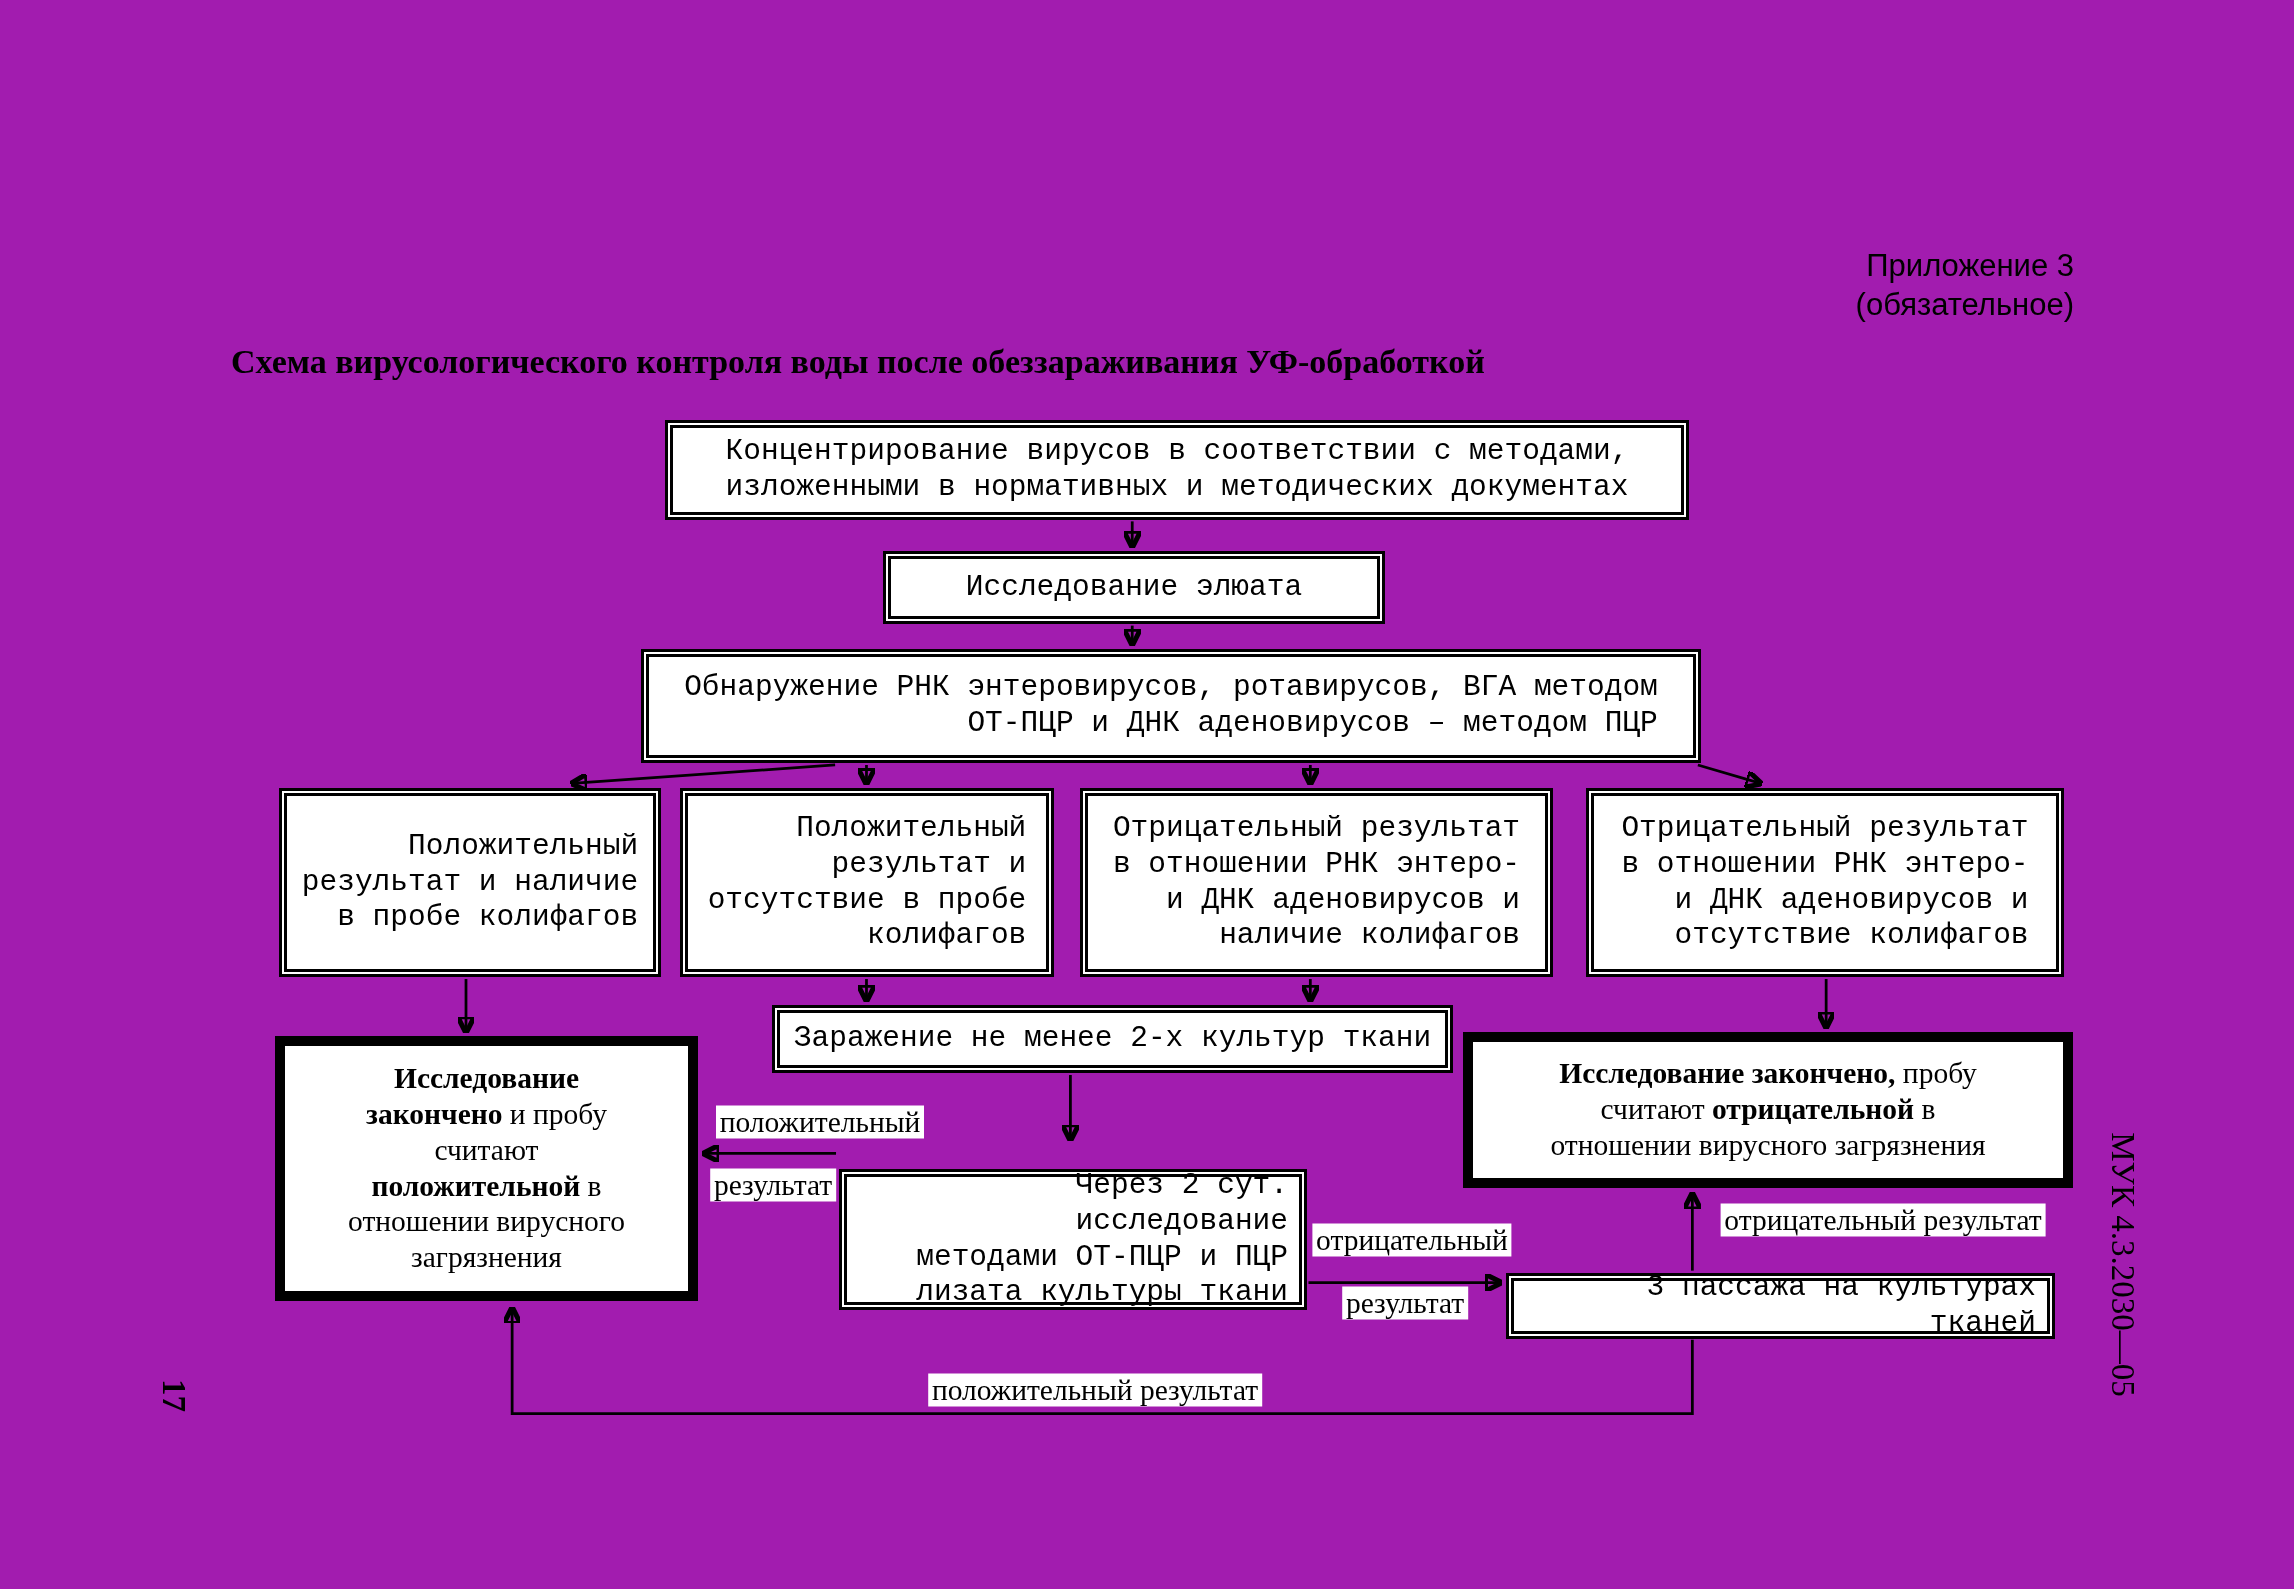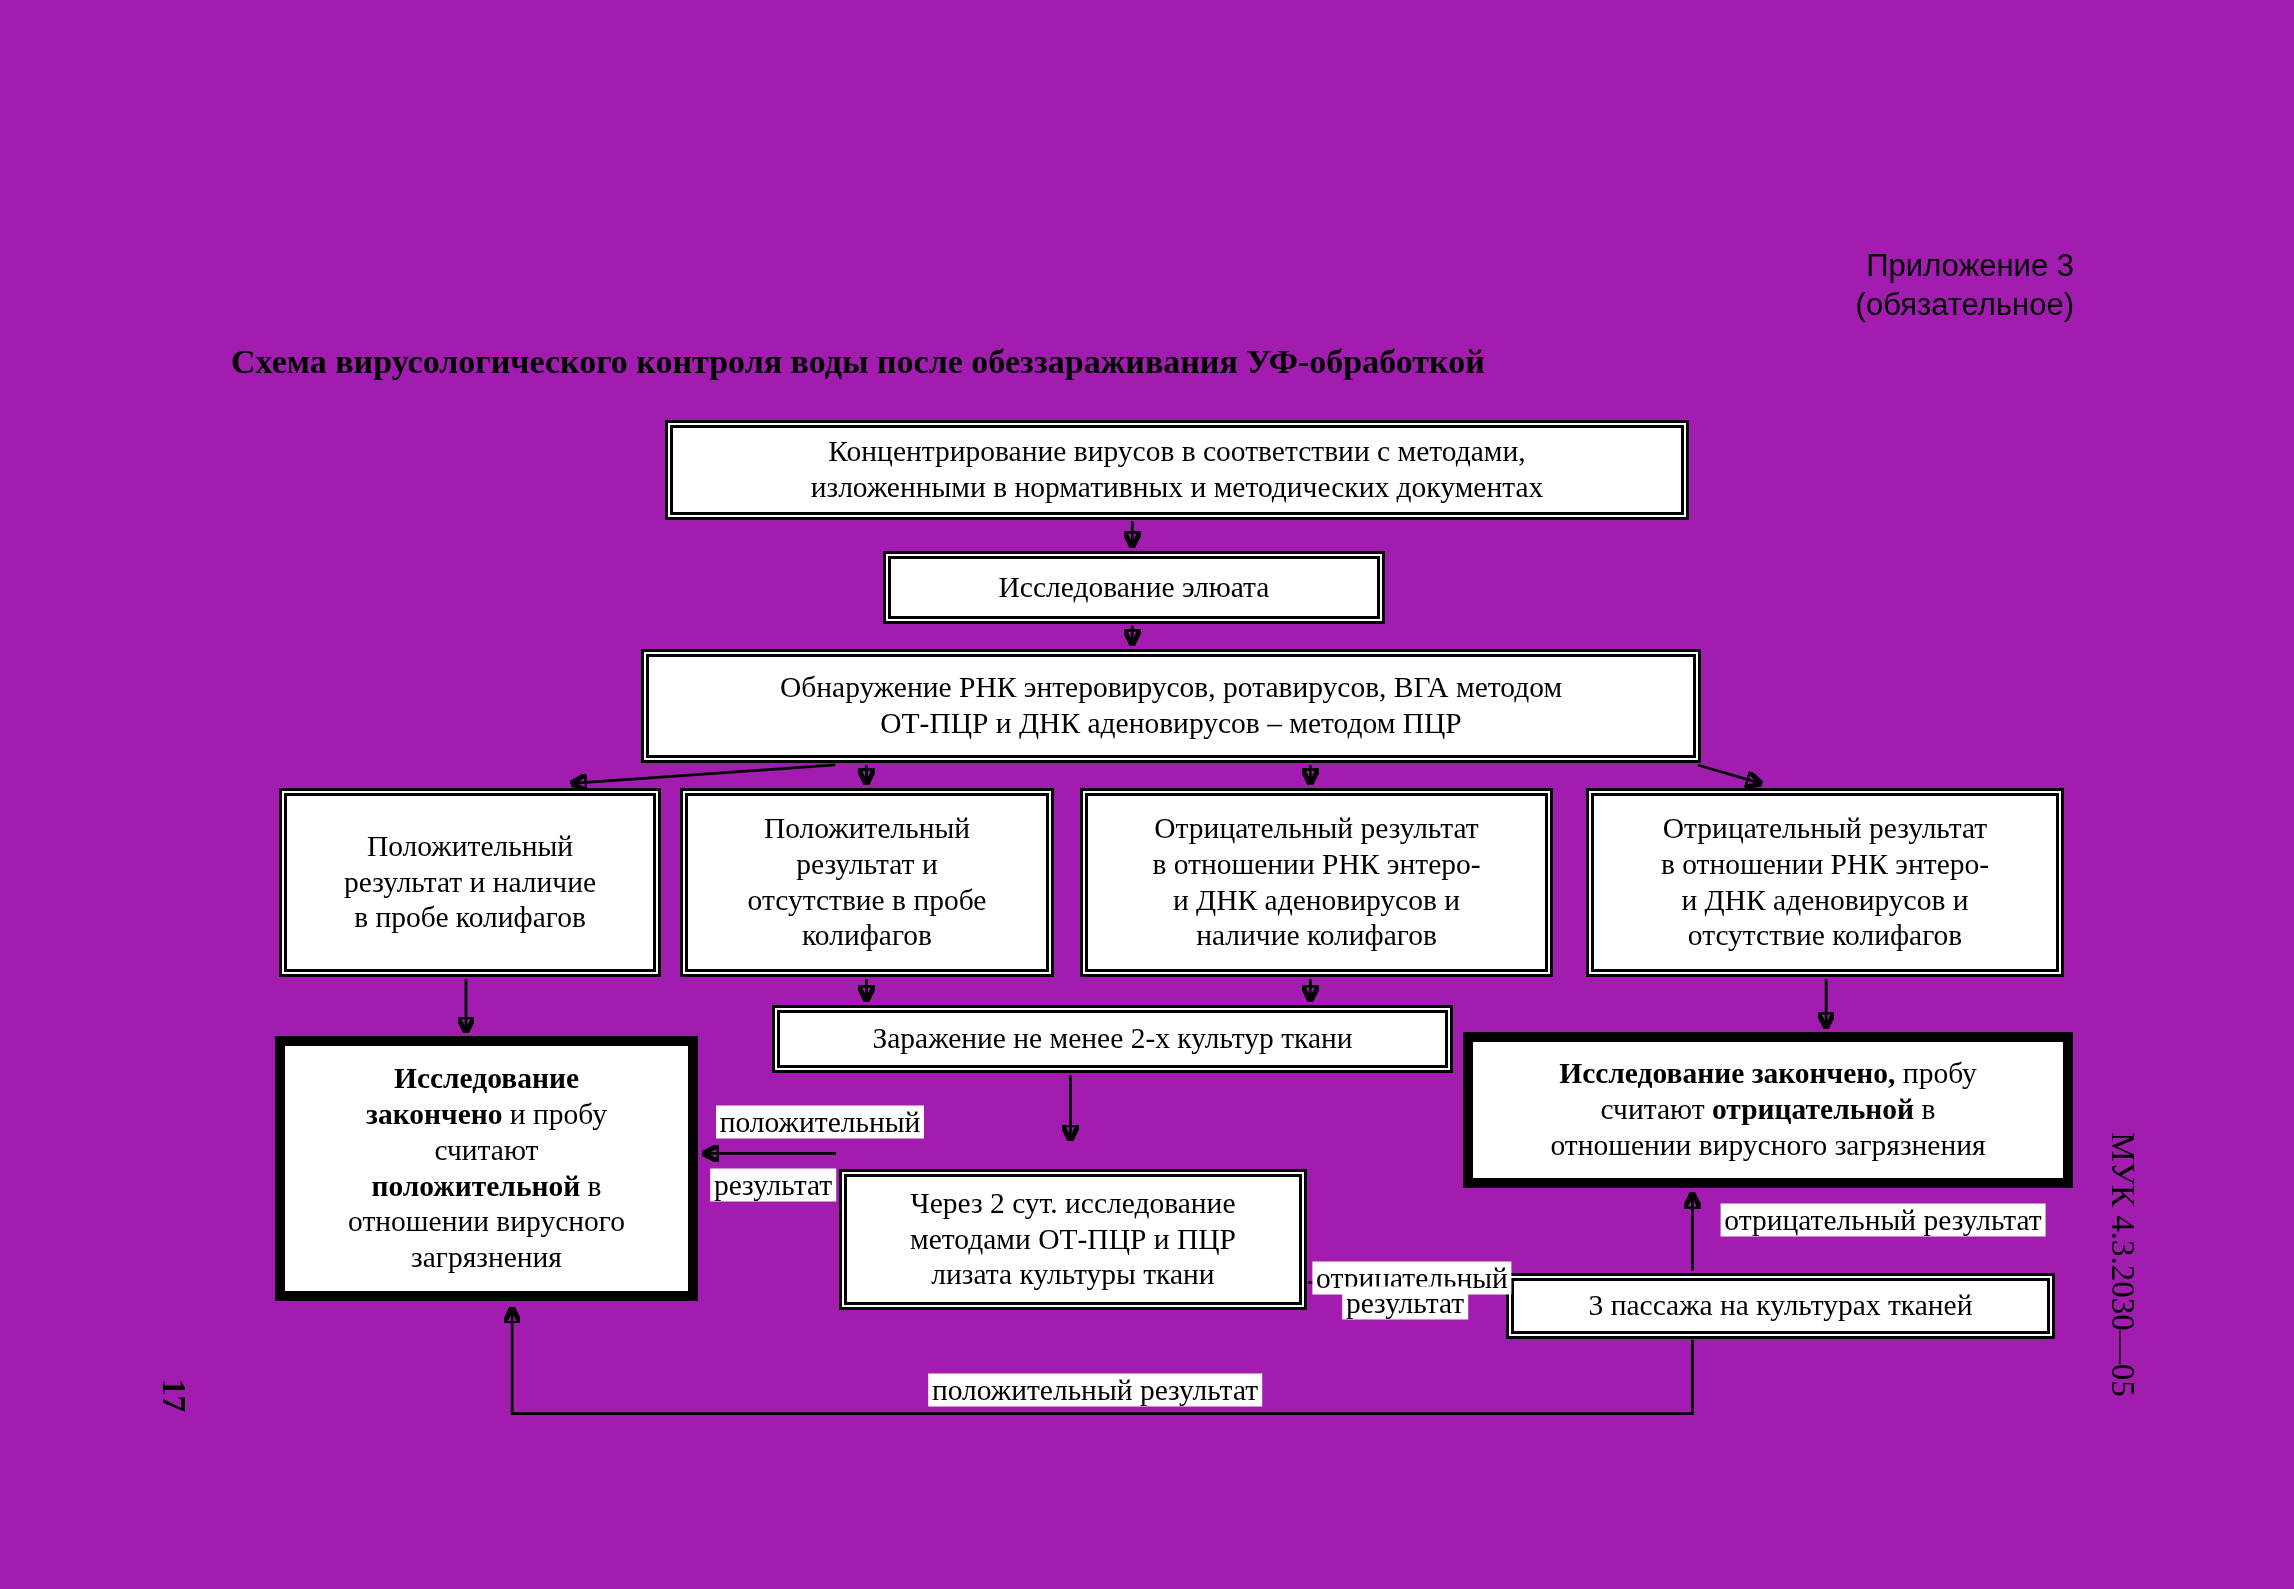--- a/index.html
+++ b/index.html
@@ -30,25 +30,26 @@
     font-weight: bold;
     font-size: 34px;
   }
   .dbox {
     position: absolute;
     box-sizing: border-box;
     border: 8.3px double #000000;
     display: flex;
     align-items: center;
     justify-content: center;
-    text-align: center;
+    text-align: right;
     font-size: 29.5px;
     line-height: 1.22;
     padding: 3.7px 11px;
     background: #ffffff;
+    font-family: Liberation Mono, monospace;
   }
   .tbox {
     position: absolute;
     box-sizing: border-box;
     border: 10px solid #000000;
     display: flex;
     align-items: center;
     justify-content: center;
     text-align: center;
     font-size: 29.5px;
@@ -222,21 +223,21 @@
     </div>
   </div>
 
   <div class="dbox" style="left:1506px; top:1273px; width:549px; height:66px;">
     <div>3 пассажа на культурах тканей</div>
   </div>
 
   <div class="lbl" style="left:820px; top:1122px;">положительный</div>
   <div class="lbl" style="left:773px; top:1185px;">результат</div>
 
-  <div class="lbl" style="left:1412px; top:1240px;margin-top:38px;">отрицательный</div>
+  <div class="lbl" style="left:1412px; top:1240px;">отрицательный</div>
   <div class="lbl" style="left:1405px; top:1303px;">результат</div>
 
   <div class="lbl" style="left:1883px; top:1220px;">отрицательный результат</div>
 
   <div class="lbl" style="left:1095px; top:1390px;">положительный результат</div>
 
   <div class="side-code">МУК 4.3.2030—05</div>
   <div class="page-num">17</div>
 
 </div>

